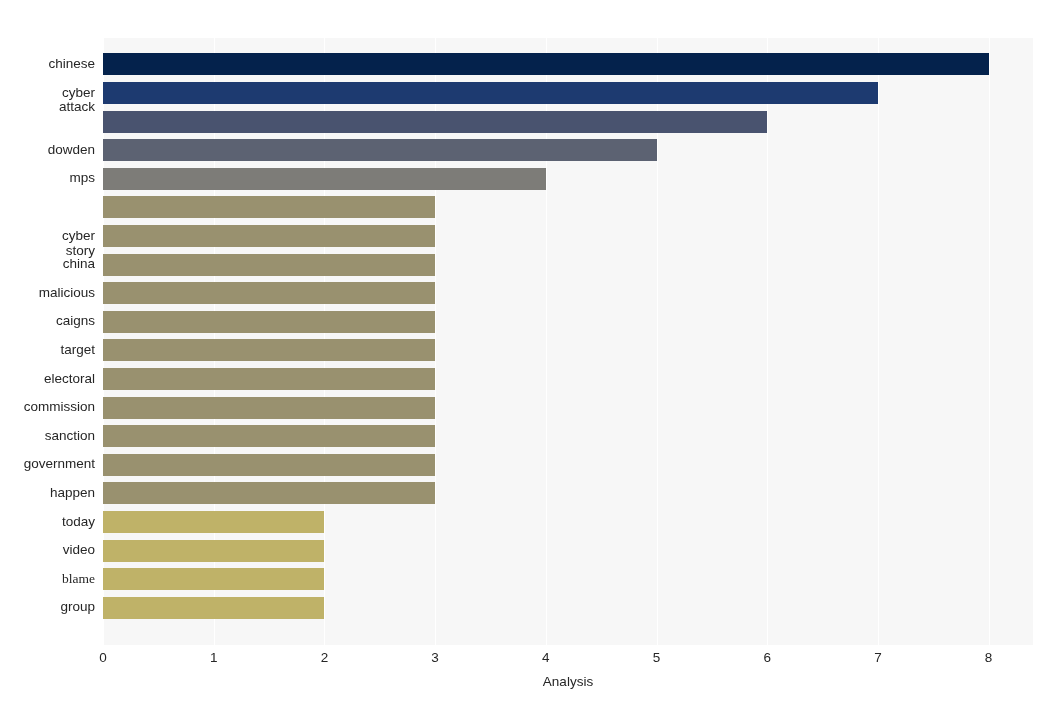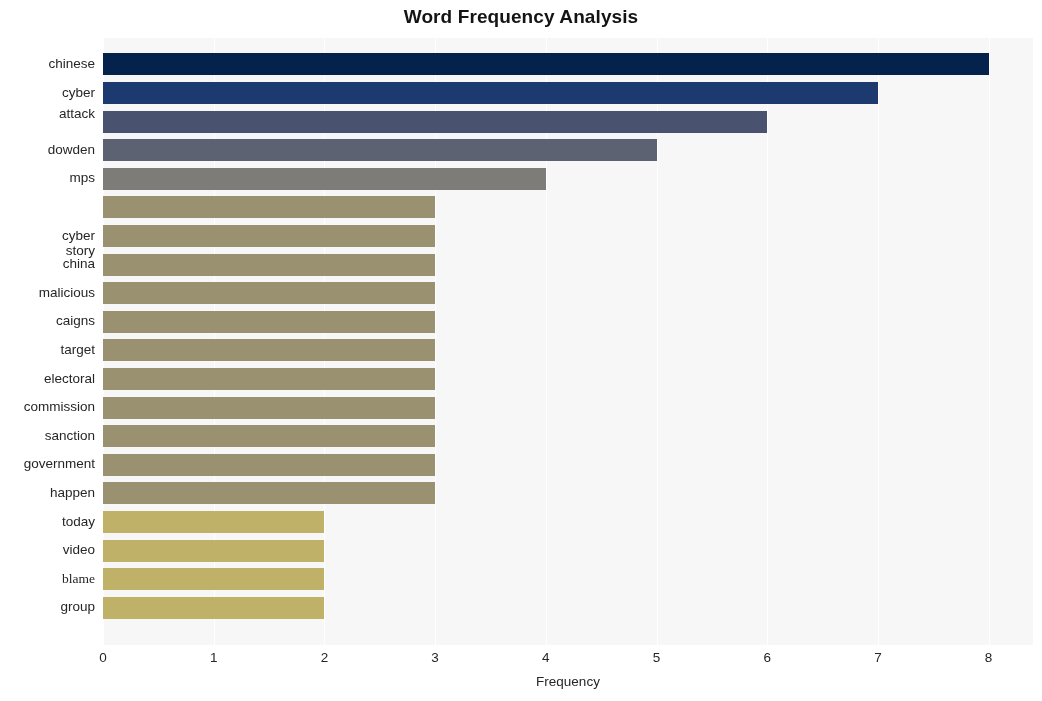--- a/index.html
+++ b/index.html
@@ -115,21 +115,20 @@
     font-size: 13.5px;
     color: #262626;
     white-space: nowrap;
   }
 </style>
 </head>
 <body>
 
 <div id="chart-root">
 
-  <div id="chart-title">Word Frequency Analysis</div>
 
   <div id="plot-area">
     <div id="gridlines">
         <div class="gridline" style="left: 0px;"></div>
         <div class="gridline" style="left: 110.7px;"></div>
         <div class="gridline" style="left: 221.4px;"></div>
         <div class="gridline" style="left: 332.1px;"></div>
         <div class="gridline" style="left: 442.8px;"></div>
         <div class="gridline" style="left: 553.5px;"></div>
         <div class="gridline" style="left: 664.2px;"></div>
@@ -196,21 +195,21 @@
         </div>
         <div class="bar-row" style="top: 555.4px; width: 930px;">
           <div class="bar" title="group: 2" style="width: 221.4px; background: rgb(191, 178, 104);"></div>
         </div>
       </div>
   </div>
 
   <div id="y-axis-labels">
       <div class="y-label" style="top: 12px;">chinese</div>
       <div class="y-label" style="top: 40.6px;">cyber</div>
-      <div class="y-label" style="top: 62px;">attack</div>
+      <div class="y-label" style="top: 55px;">attack</div>
       <div class="y-label" style="top: 97.8px;">dowden</div>
       <div class="y-label" style="top: 126.4px;">mps</div>
       <div class="y-label" style="top: 155px; margin-top: 44px;">story</div>
       <div class="y-label" style="top: 183.6px;">cyber</div>
       <div class="y-label" style="top: 212.2px;">china</div>
       <div class="y-label" style="top: 240.8px;">malicious</div>
       <div class="y-label" style="top: 269.4px; margin-left: 40px;">caigns</div>
       <div class="y-label" style="top: 298px;">target</div>
       <div class="y-label" style="top: 326.6px;">electoral</div>
       <div class="y-label" style="top: 355.2px;">commission</div>
@@ -228,15 +227,15 @@
       <div class="x-tick" style="left: 213.7px;">1</div>
       <div class="x-tick" style="left: 324.4px;">2</div>
       <div class="x-tick" style="left: 435.1px;">3</div>
       <div class="x-tick" style="left: 545.8px;">4</div>
       <div class="x-tick" style="left: 656.5px;">5</div>
       <div class="x-tick" style="left: 767.2px;">6</div>
       <div class="x-tick" style="left: 877.9px;">7</div>
       <div class="x-tick" style="left: 988.6px;">8</div>
     </div>
 
-  <div id="x-axis-title">Frequency</div>
+  <div id="x-axis-title">Analysis</div>
 
 </div>
 
 </body></html>

